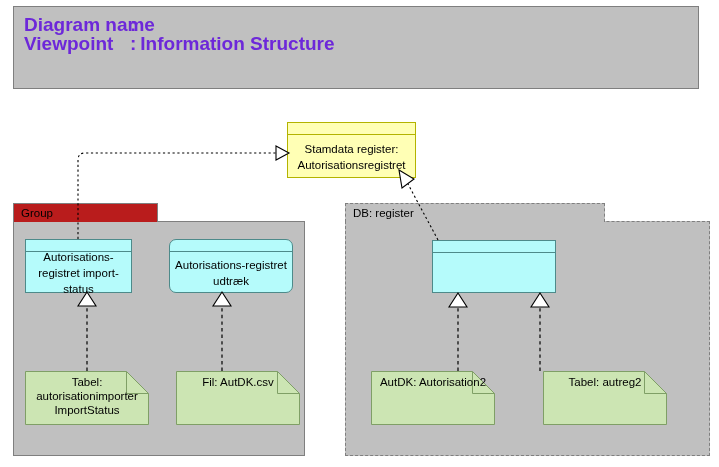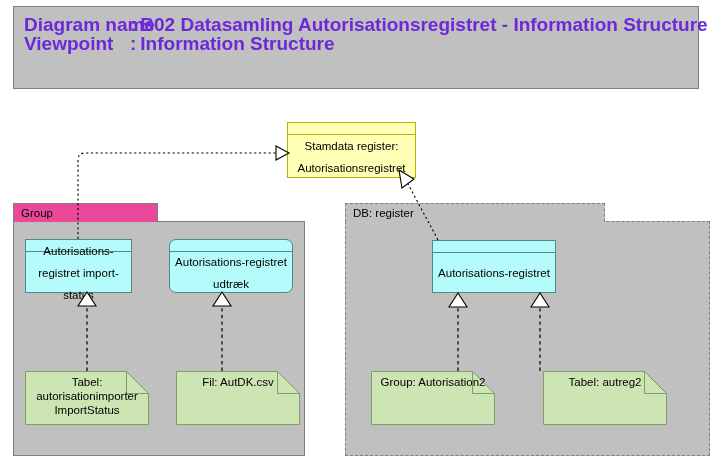--- a/index.html
+++ b/index.html
@@ -15,21 +15,21 @@
   .title-row{display:flex;font-weight:bold;font-size:19px;color:#6d28d9;
              line-height:19px;white-space:pre;}
   .title-key{display:inline-block;width:106px;flex:0 0 106px;}
   .title-sep{flex:0 0 auto;padding-right:4px;}
   .title-val{flex:0 0 auto;}
 
   
   .grp{position:absolute;box-sizing:border-box;}
   .grp .grp-tab{
     position:absolute;left:0;top:0;height:19px;box-sizing:border-box;
-    background:#ec4899;border:1px solid #7f7f7f;border-bottom:none;
+    background:#b91c1c;border:1px solid #7f7f7f;border-bottom:none;
     font-size:11.5px;color:#000;line-height:18px;padding-left:7px;
     white-space:nowrap;z-index:2;
   }
   .grp .grp-body{
     position:absolute;left:0;box-sizing:border-box;
     background:#c0c0c0;border:1px solid #7f7f7f;
   }
   .grp.dashed .grp-tab{background:#c0c0c0;border:1px dashed #7f7f7f;border-bottom:none;}
   .grp.dashed .grp-body{border:1px dashed #7f7f7f;}
 
@@ -38,21 +38,21 @@
     position:absolute;box-sizing:border-box;background:#b5fbfb;
     border:1px solid #4d8a8a;
   }
   .obj .obj-bar{
     position:absolute;left:0;top:0;right:0;height:12px;
     border-bottom:1px solid #4d8a8a;box-sizing:border-box;
   }
   .obj .obj-label{
     position:absolute;left:0;right:0;top:13px;bottom:0;
     display:flex;align-items:center;justify-content:center;text-align:center;
-    font-size:11.5px;color:#000;line-height:22px;padding:12px 3px;box-sizing:border-box;
+    font-size:11.5px;color:#000;line-height:16px;padding:12px 3px;box-sizing:border-box;
   }
 
   
   .obj.yellow{background:#ffffb5;border:1px solid #b3b300;}
   .obj.yellow .obj-bar{border-bottom:1px solid #b3b300;}
 
   
   .doc{position:absolute;box-sizing:border-box;}
   .doc svg{position:absolute;left:0;top:0;}
   .doc .doc-label{
@@ -70,21 +70,20 @@
                  stroke-dasharray:3.4 3.2;stroke-linecap:butt;}
   #wires .head{fill:#ffffff;stroke:#000;stroke-width:1.1;stroke-linejoin:miter;}
 </style>
 </head>
 <body>
 
 <div id="title-banner">
   <div class="title-row">
     <span class="title-key">Diagram name</span>
     <span class="title-sep">:</span>
-    <span class="title-val">B02 Datasamling Autorisationsregistret - Information Structure</span>
   </div>
   <div class="title-row">
     <span class="title-key">Viewpoint</span>
     <span class="title-sep">:</span>
     <span class="title-val">Information Structure</span>
   </div>
 </div>
 
 <div class="grp" id="group-left" style="left:13px;top:203px;width:292px;height:253px;">
   <div class="grp-tab" style="width:145px;">
@@ -110,21 +109,20 @@
   <div class="obj-label">Autorisations-registret import-status</div>
 </div>
 
 <div class="obj" id="obj-udtraek" style="left:169px;top:239px;width:124px;height:54px;border-radius:7px;">
   <div class="obj-bar"></div>
   <div class="obj-label">Autorisations-registret udtræk</div>
 </div>
 
 <div class="obj" id="obj-autreg" style="left:432px;top:240px;width:124px;height:53px;">
   <div class="obj-bar"></div>
-  <div class="obj-label">Autorisations-registret</div>
 </div>
 
 <div class="doc" id="doc-importstatus" style="left:25px;top:371px;width:124px;height:68px;">
   <svg width="124" height="54" viewBox="0 0 124 54">
     <path d="M0.5,0.5 H101.5 L123.5,22.5 V53.5 H0.5 Z" fill="#cce5b3" stroke="#7f9f66" stroke-width="1"></path>
     <path d="M101.5,0.5 V22.5 H123.5" fill="none" stroke="#7f9f66" stroke-width="1"></path>
   </svg>
   <div class="doc-label">Tabel: autorisationimporter ImportStatus</div>
 </div>
 
@@ -134,21 +132,21 @@
     <path d="M101.5,0.5 V22.5 H123.5" fill="none" stroke="#7f9f66" stroke-width="1"></path>
   </svg>
   <div class="doc-label">Fil: AutDK.csv</div>
 </div>
 
 <div class="doc" id="doc-autorisation2" style="left:371px;top:371px;width:124px;height:54px;">
   <svg width="124" height="54" viewBox="0 0 124 54">
     <path d="M0.5,0.5 H101.5 L123.5,22.5 V53.5 H0.5 Z" fill="#cce5b3" stroke="#7f9f66" stroke-width="1"></path>
     <path d="M101.5,0.5 V22.5 H123.5" fill="none" stroke="#7f9f66" stroke-width="1"></path>
   </svg>
-  <div class="doc-label">Group: Autorisation2</div>
+  <div class="doc-label">AutDK: Autorisation2</div>
 </div>
 
 <div class="doc" id="doc-autreg2" style="left:543px;top:371px;width:124px;height:54px;">
   <svg width="124" height="54" viewBox="0 0 124 54">
     <path d="M0.5,0.5 H101.5 L123.5,22.5 V53.5 H0.5 Z" fill="#cce5b3" stroke="#7f9f66" stroke-width="1"></path>
     <path d="M101.5,0.5 V22.5 H123.5" fill="none" stroke="#7f9f66" stroke-width="1"></path>
   </svg>
   <div class="doc-label">Tabel: autreg2</div>
 </div>
 

